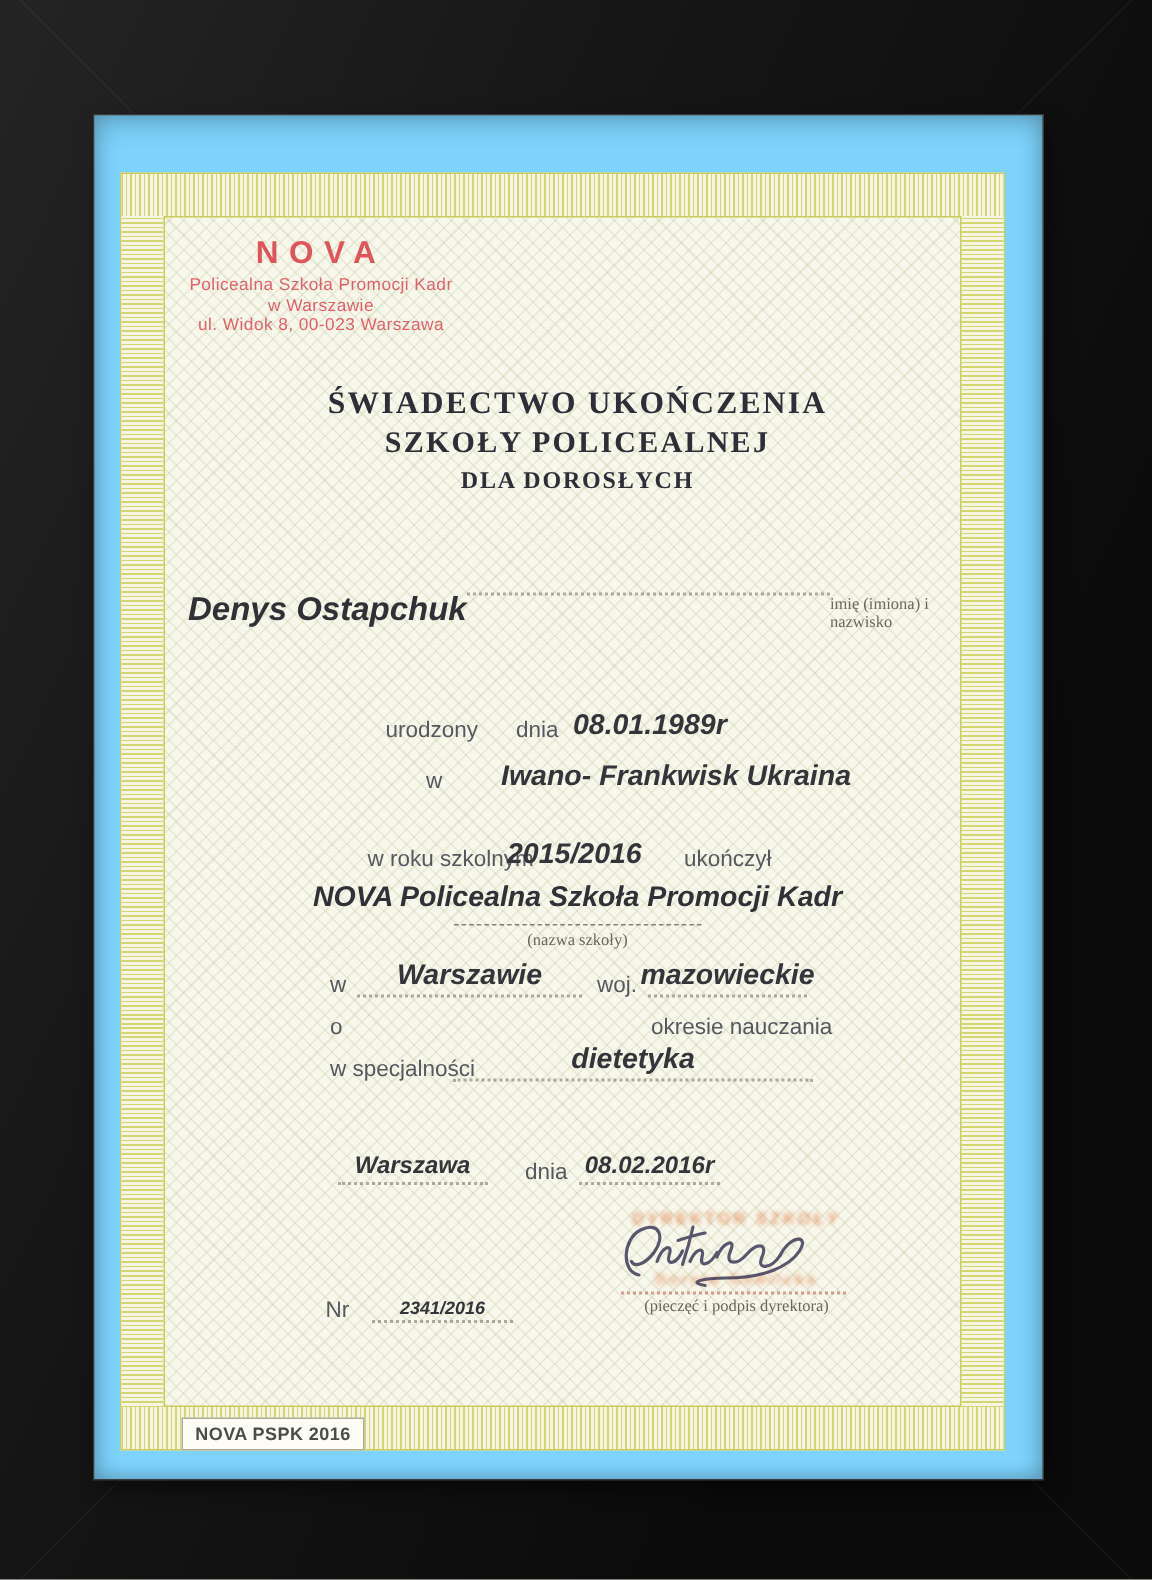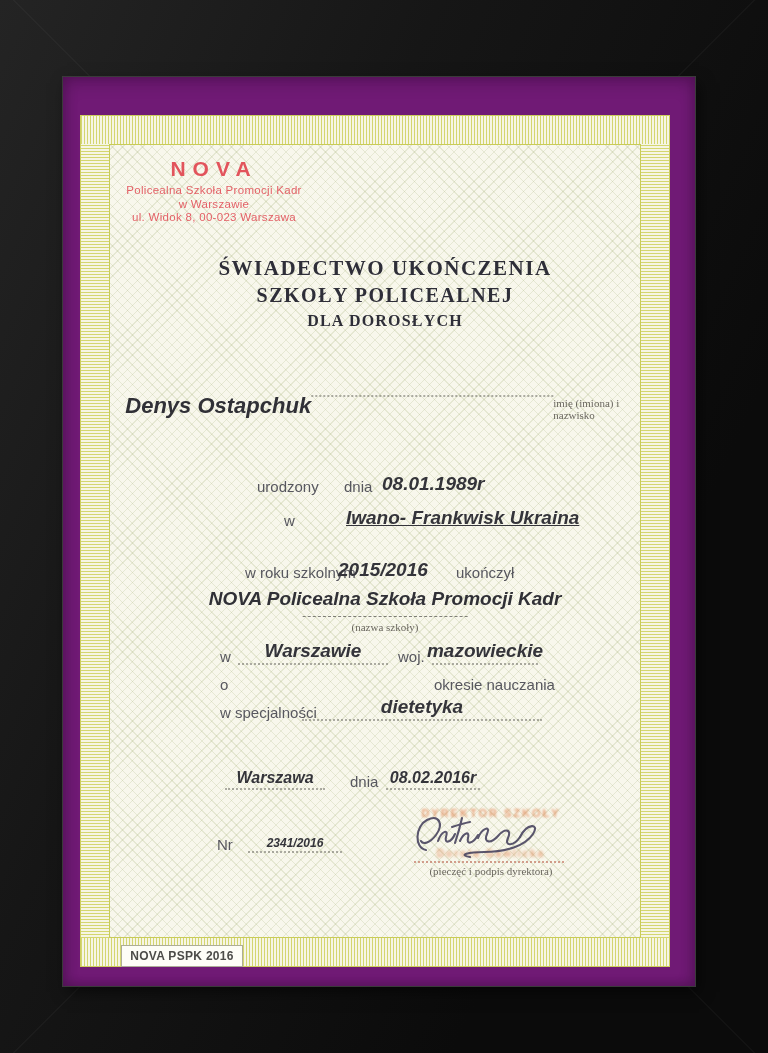--- a/index.html
+++ b/index.html
@@ -11,21 +11,21 @@
   
   .frame{position:absolute;inset:0;}
   .miter{position:absolute;width:140px;height:1px;background:rgba(255,255,255,.05);}
   .m-tl{left:-28px;top:28px;transform:rotate(45deg);}
   .m-tr{right:-28px;top:28px;transform:rotate(-45deg);}
   .m-bl{left:-28px;bottom:28px;transform:rotate(-45deg);}
   .m-br{right:-28px;bottom:28px;transform:rotate(45deg);}
   
   .paper{
     position:absolute;left:63px;top:77px;width:632px;height:909px;
-    background:#701a75;
+    background:#7dd3fc;
     box-shadow:0 0 0 1px #3a3a3a, 4px 6px 14px rgba(0,0,0,.55),
                inset 0 8px 16px rgba(0,0,0,.14), inset 0 -4px 10px rgba(0,0,0,.10),
                inset 6px 0 12px rgba(0,0,0,.08), inset -6px 0 12px rgba(0,0,0,.08);
   }
   
   .cert{
     position:absolute;left:17px;top:38px;width:590px;height:852px;
     background:#f7f6e8;border:1px solid rgba(198,201,80,.9);box-sizing:border-box;
   }
   .band{position:absolute;background-color:#f6f5e4;}
@@ -70,23 +70,23 @@
   }
   
   .name-block{position:absolute;top:248px;left:50%;transform:translateX(calc(-50% + 10px));
     display:flex;align-items:flex-start;}
   .name-block .name{font-size:22px;font-weight:bold;font-style:italic;color:#303036;white-space:nowrap;}
   .name-block .dots{width:292px;border-bottom:2px dotted rgba(95,95,88,.5);margin-top:2px;}
   .name-block .cap{margin-top:4px;}
   
   .r-born{top:326px;} .r-place{top:360px;} .r-year{top:412px;}
   .r-city{top:496px;} .r-dur{top:524px;} .r-spec{top:552px;}
-  .r-issue{top:621px;} .r-nr{top:684px;text-align:center;}
+  .r-issue{top:621px;} .r-nr{top:713px;text-align:center;}
   .r-born .b1{left:147px;} .r-born .b2{left:234px;} .r-born .b3{left:272px;}
-  .r-place .p1{left:174px;} .r-place .p2{left:236px;text-decoration:underline;}
+  .r-place .p1{left:174px;} .r-place .p2{left:224px;}
   .r-year .y1{left:135px;} .r-year .y2{left:228px;} .r-year .y3{left:346px;}
   .school-block{position:absolute;top:443px;left:50%;transform:translateX(calc(-50% + 10px));
     display:flex;flex-direction:column;align-items:center;}
   .school-block .sname{font-size:19px;font-weight:bold;font-style:italic;color:#303036;white-space:nowrap;}
   .school-block .dash{width:165px;border-bottom:1px dashed rgba(90,90,84,.75);margin-top:6px;}
   .school-block .cap{margin-top:4px;}
   .r-city .c1{left:110px;} .c-city{left:128px;width:150px;} .r-city .c3{left:288px;} .c-voiv{left:322px;width:106px;}
   .r-dur .d1{left:110px;} .c-dur{left:130px;width:148px;} .r-dur .d3{left:324px;}
   .r-spec .s1{left:110px;} .c-spec{left:192px;width:240px;}
   .c-icity{left:115px;width:100px;} .r-issue .i2{left:240px;} .c-idate{left:276px;width:94px;}

